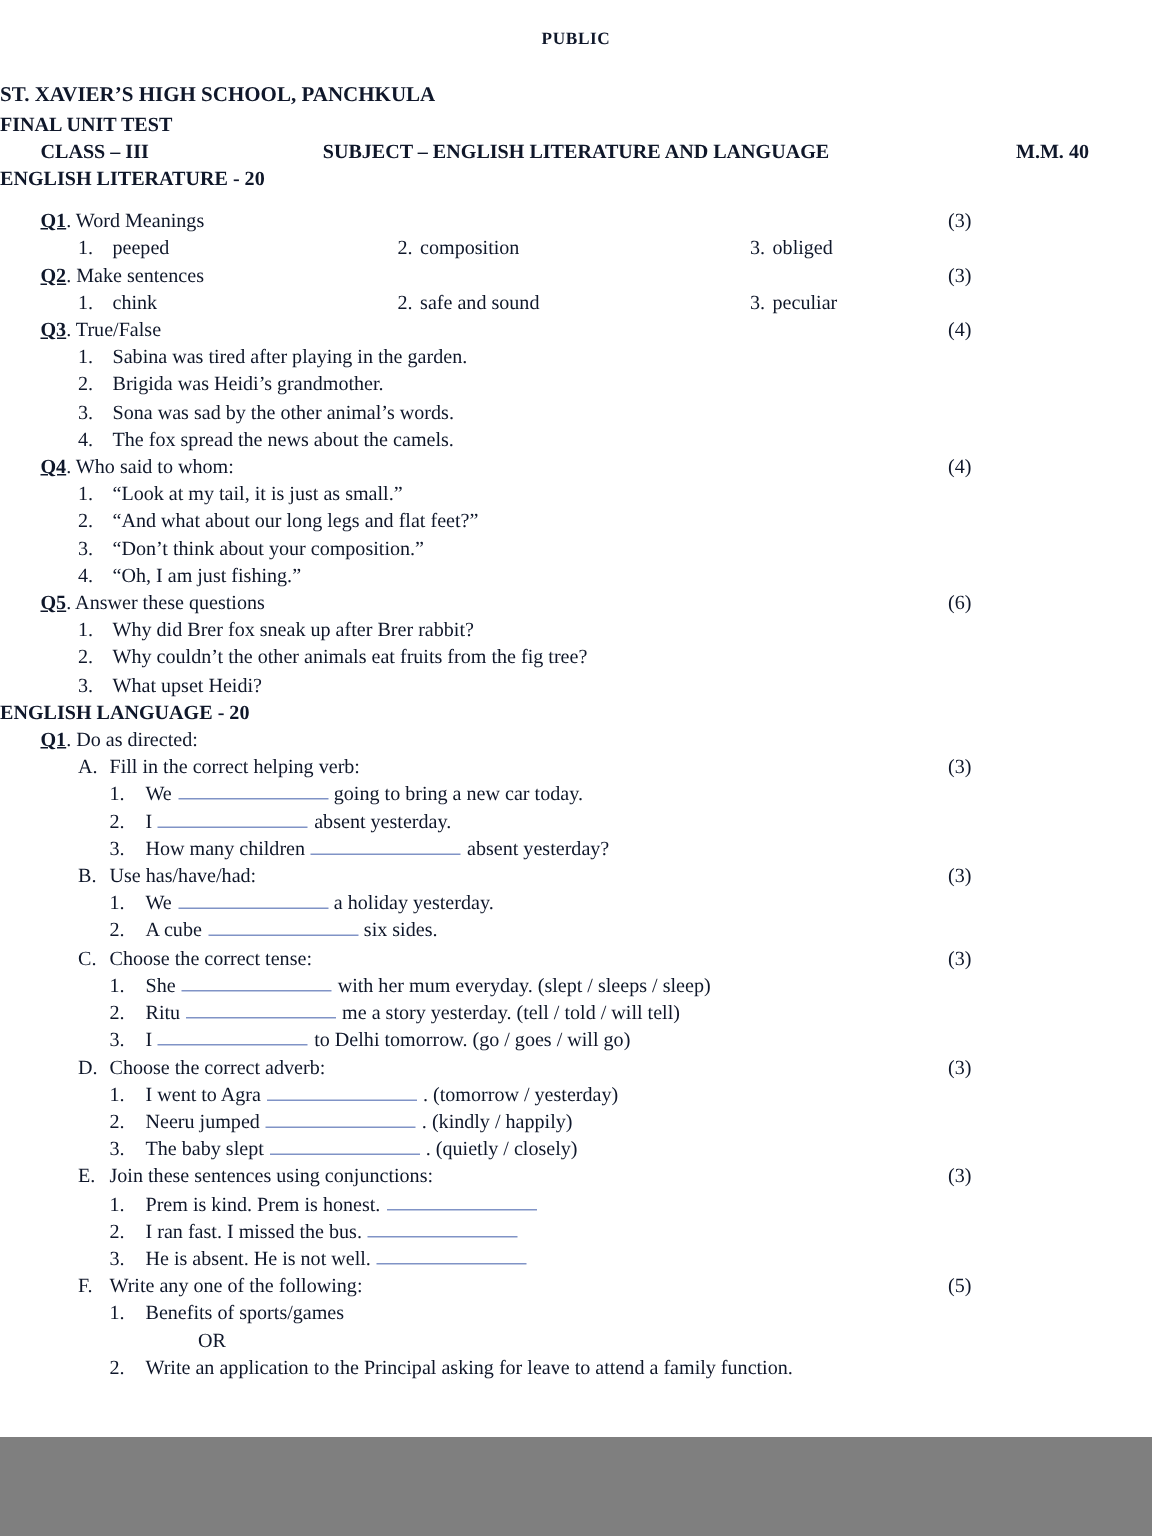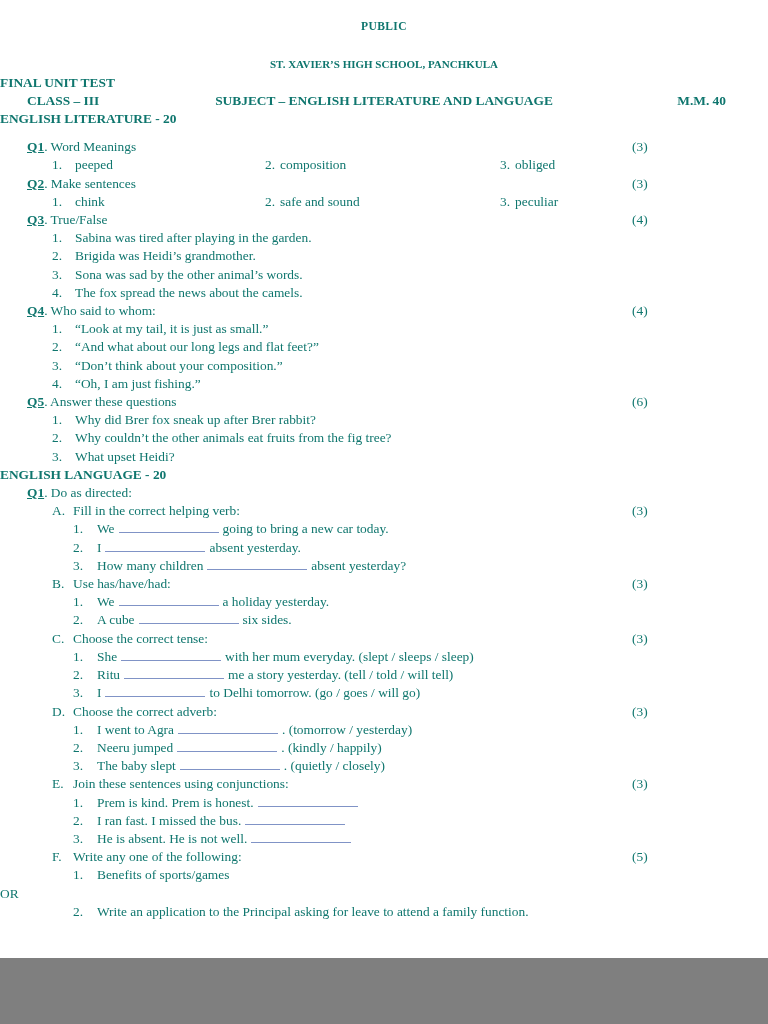--- a/index.html
+++ b/index.html
@@ -5,27 +5,27 @@
   * { box-sizing: border-box; margin: 0; padding: 0; }
   html, body { margin: 0; }
   body {
     width: 768px; height: 1024px;
     background: #7f7f7f;
     font-family: "Liberation Serif", serif;
   }
   .page {
     width: 768px; height: 958px;
     background: #ffffff;
-    color: #0f766e;
+    color: #0f172a;
     font-size: 13.4px;
     padding-top: 20px;
     overflow: hidden;
   }
   .public-row { text-align: center; font-size: 11.5px; font-weight: bold; letter-spacing: .4px; margin-bottom: 22px; }
-  .school-row { text-align: center; font-size: 11px; font-weight: bold; line-height: 20px; }
+  .school-row { font-size: 14px; font-weight: bold; line-height: 20px; }
   .testtitle-row { text-align: left; font-weight: bold; line-height: 18px; }
   .class-row { position: relative; font-weight: bold; line-height: 18px; text-align: center; }
   .class-row .cls { position: absolute; left: 27px; }
   .class-row .mm { position: absolute; right: 42px; }
   .section-title { text-align: left; font-weight: bold; line-height: 18.2px; }
   .lit-gap { margin-bottom: 10px; }
   .row { position: relative; line-height: 18.2px; }
   .qrow { padding-left: 27px; }
   .qlabel { font-weight: bold; text-decoration: underline; }
   .marks { position: absolute; left: 632px; font-weight: normal; }
@@ -40,21 +40,21 @@
   .part-head { padding-left: 52px; }
   .part-head .letter { display: inline-block; width: 21px; }
   .pitem { padding-left: 73px; line-height: 18.2px; }
   .pitem .num { display: inline-block; width: 24px; }
   .blank {
     display: inline-block;
     width: 100px; height: 12px;
     border-bottom: 1px solid #8093c6;
     margin: 0 4px;
   }
-  .or-row { }
+  .or-row { padding-left: 132px; }
 </style>
 </head>
 <body>
 
 <div class="page">
 
   <div class="public-row">PUBLIC</div>
 
   <div class="school-row">ST. XAVIER’S HIGH SCHOOL, PANCHKULA</div>
   <div class="testtitle-row">FINAL UNIT TEST</div>

